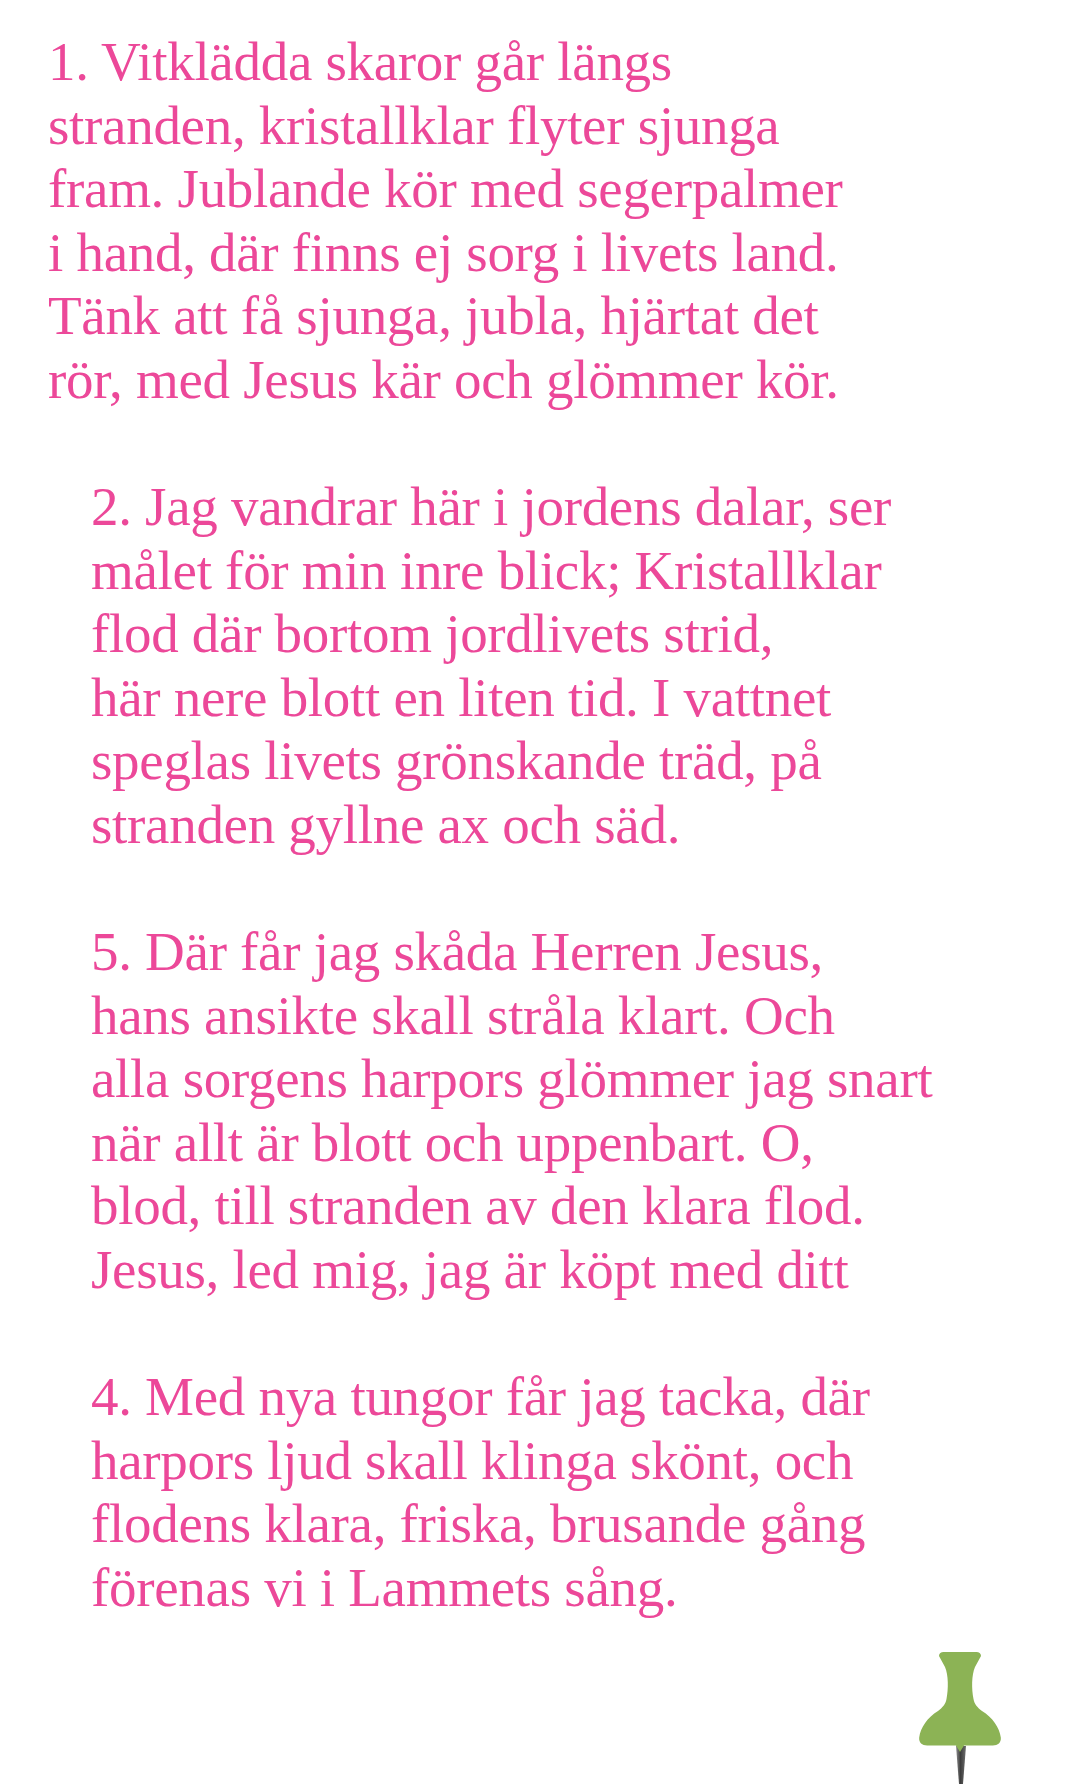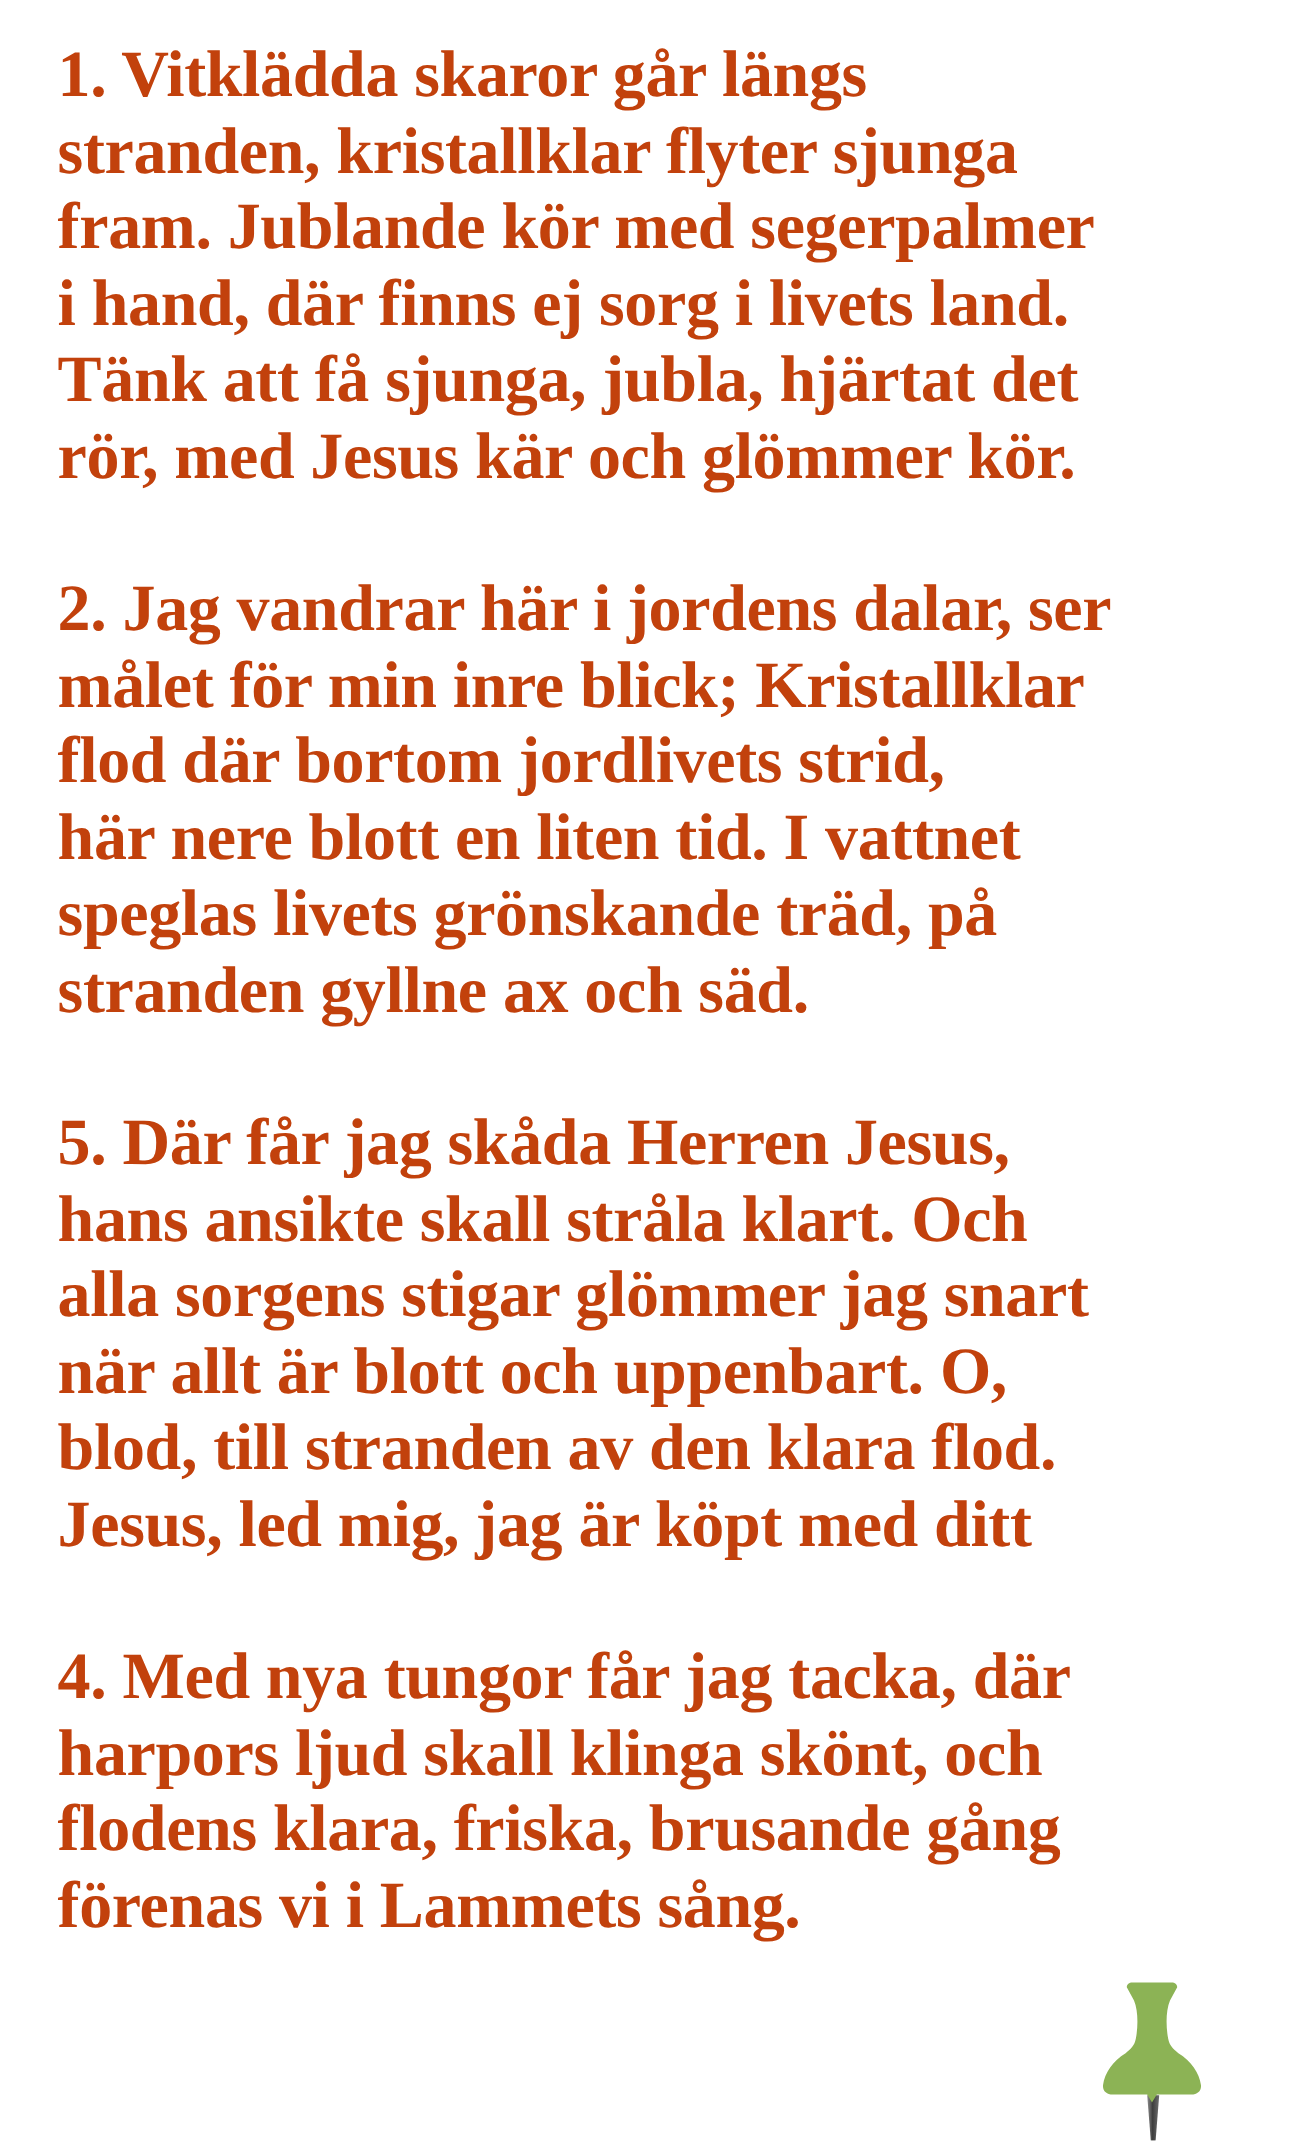--- a/index.html
+++ b/index.html
@@ -15,26 +15,27 @@
     font-family: "Liberation Serif", serif;
   }
   .lyrics {
     position: absolute;
     left: 48px;
     top: 30px;
     right: 30px;
   }
   .verse + .verse {
     margin-top: 64px;
+    margin-left: 43px;
   }
   .verse-line {
-    font-weight: 700;
+    font-weight: 400;
     font-size: 55px;
     line-height: 63.5px;
-    color: #c2410c;
+    color: #ec4899;
     white-space: nowrap;
     letter-spacing: -0.3px;
   }
   .pushpin {
     position: absolute;
     left: 908px;
     top: 1650px;
     width: 100px;
     height: 134px;
     cursor: pointer;
@@ -59,21 +60,21 @@
     <div class="verse-line">målet för min inre blick; Kristallklar</div>
     <div class="verse-line">flod där bortom jordlivets strid,</div>
     <div class="verse-line">här nere blott en liten tid. I vattnet</div>
     <div class="verse-line">speglas livets grönskande träd, på</div>
     <div class="verse-line">stranden gyllne ax och säd.</div>
   </div>
 
   <div class="verse">
     <div class="verse-line">5. Där får jag skåda Herren Jesus,</div>
     <div class="verse-line">hans ansikte skall stråla klart. Och</div>
-    <div class="verse-line">alla sorgens stigar glömmer jag snart</div>
+    <div class="verse-line">alla sorgens harpors glömmer jag snart</div>
     <div class="verse-line">när allt är blott och uppenbart. O,</div>
     <div class="verse-line">blod, till stranden av den klara flod.</div>
     <div class="verse-line">Jesus, led mig, jag är köpt med ditt</div>
   </div>
 
   <div class="verse">
     <div class="verse-line">4. Med nya tungor får jag tacka, där</div>
     <div class="verse-line">harpors ljud skall klinga skönt, och</div>
     <div class="verse-line">flodens klara, friska, brusande gång</div>
     <div class="verse-line">förenas vi i Lammets sång.</div>

